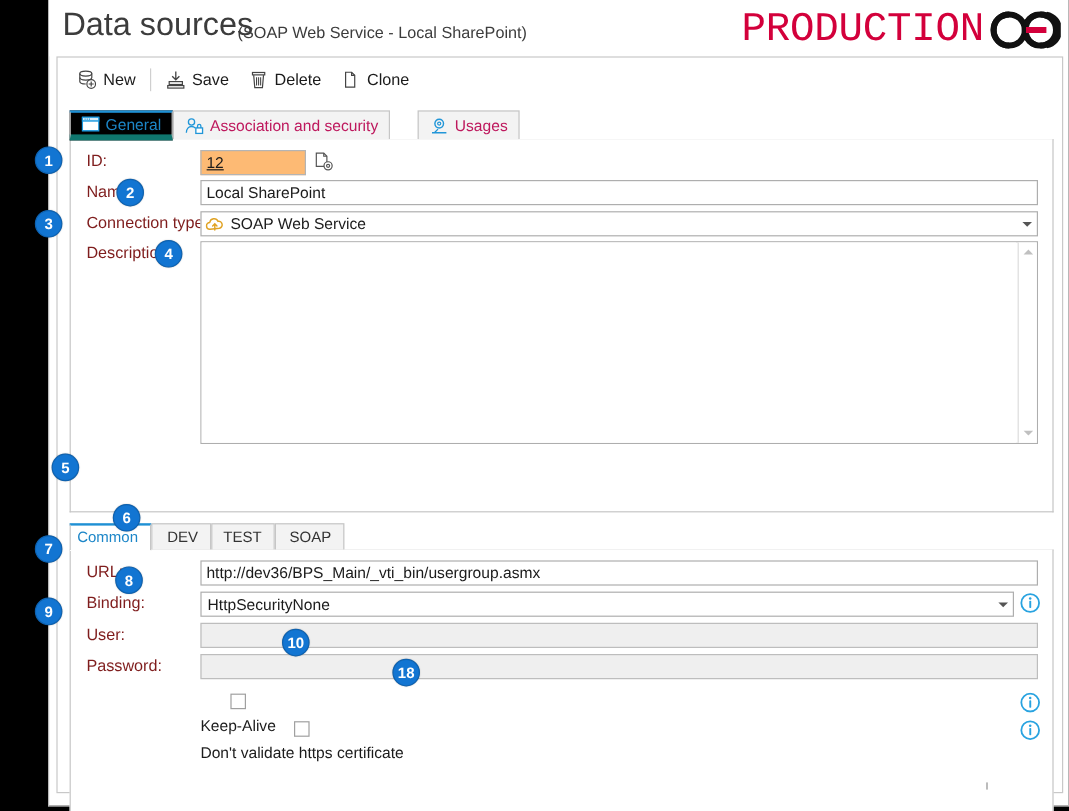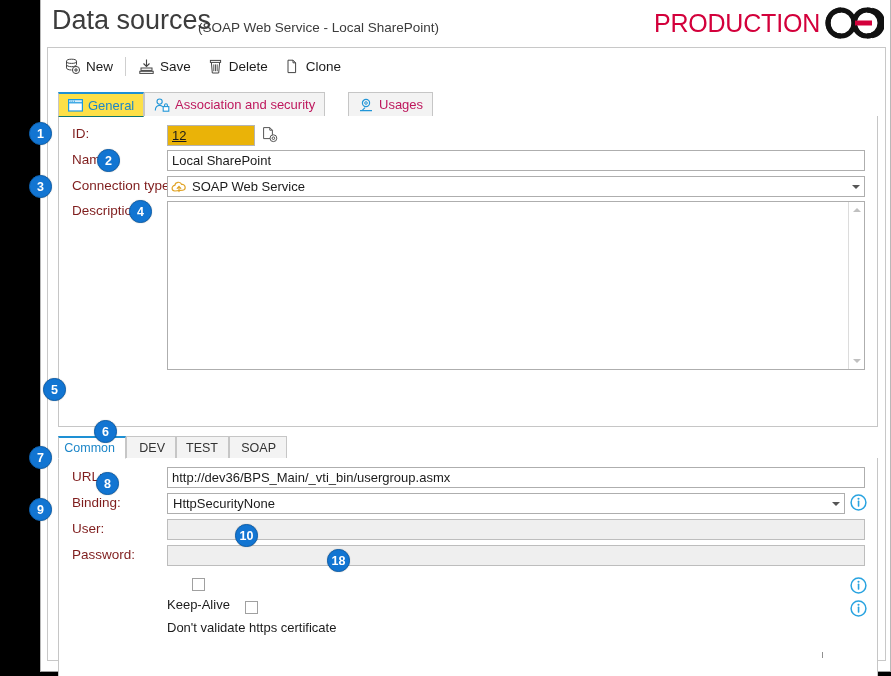--- a/index.html
+++ b/index.html
@@ -52,24 +52,24 @@
     white-space: nowrap;
   }
   .brand {
     position: absolute;
     right: 6px; top: 6px;
     display: flex;
     align-items: center;
     gap: 4px;
   }
   .brand-text {
-    font-size: 25px;
+    font-size: 34px;
     color: #d3003b;
     letter-spacing: -0.2px;
-    font-family: Liberation Sans, sans-serif;
+    font-family: Liberation Mono, monospace;
     white-space: nowrap;
   }
   .brand-mark { display: block; }
 
   
   .panel {
     position: absolute;
     left: 6px; top: 47px;
     width: 839px; height: 614px;
     background: #ffffff;
@@ -120,23 +120,23 @@
     gap: 5px;
     padding: 0 9px;
     border: 1px solid #c6c6c6;
     background: #f3f3f3;
     color: #be185d;
     font-size: 13px;
     white-space: nowrap;
     cursor: default;
   }
   .tab.active {
-    background: #fde047;
+    background: #000000;
     border-top: 2px solid #1e90d4;
-    border-bottom: 1px solid #0f766e;
+    border-bottom: 5px solid #0f766e;
     color: #1c86c8;
     z-index: 3;
   }
   .tab-label { font-size: 13px; }
 
   
   .form-area {
     position: absolute;
     left: 10px; top: 68px;
     width: 820px; height: 311px;
@@ -155,21 +155,21 @@
   .inp {
     border: 1px solid #aeaeae;
     background: #ffffff;
     height: 21px;
     font-size: 13px;
     color: #1b1b1b;
     padding: 0 4px;
     font-family: "Liberation Sans", sans-serif;
     outline: none;
   }
-  .inp.readonly { background: #eab308; border-color: #b4b4b4; color: #1b1b1b; text-decoration: underline; }
+  .inp.readonly { background: #fdba74; border-color: #b4b4b4; color: #1b1b1b; text-decoration: underline; }
   .inp.disabled { background: #efefef; border: 1px solid #bdbdbd; }
 
   .combo {
     position: relative;
     border: 1px solid #aeaeae;
     background: #ffffff;
     height: 21px;
     display: flex;
     align-items: center;
     padding-left: 3px;

